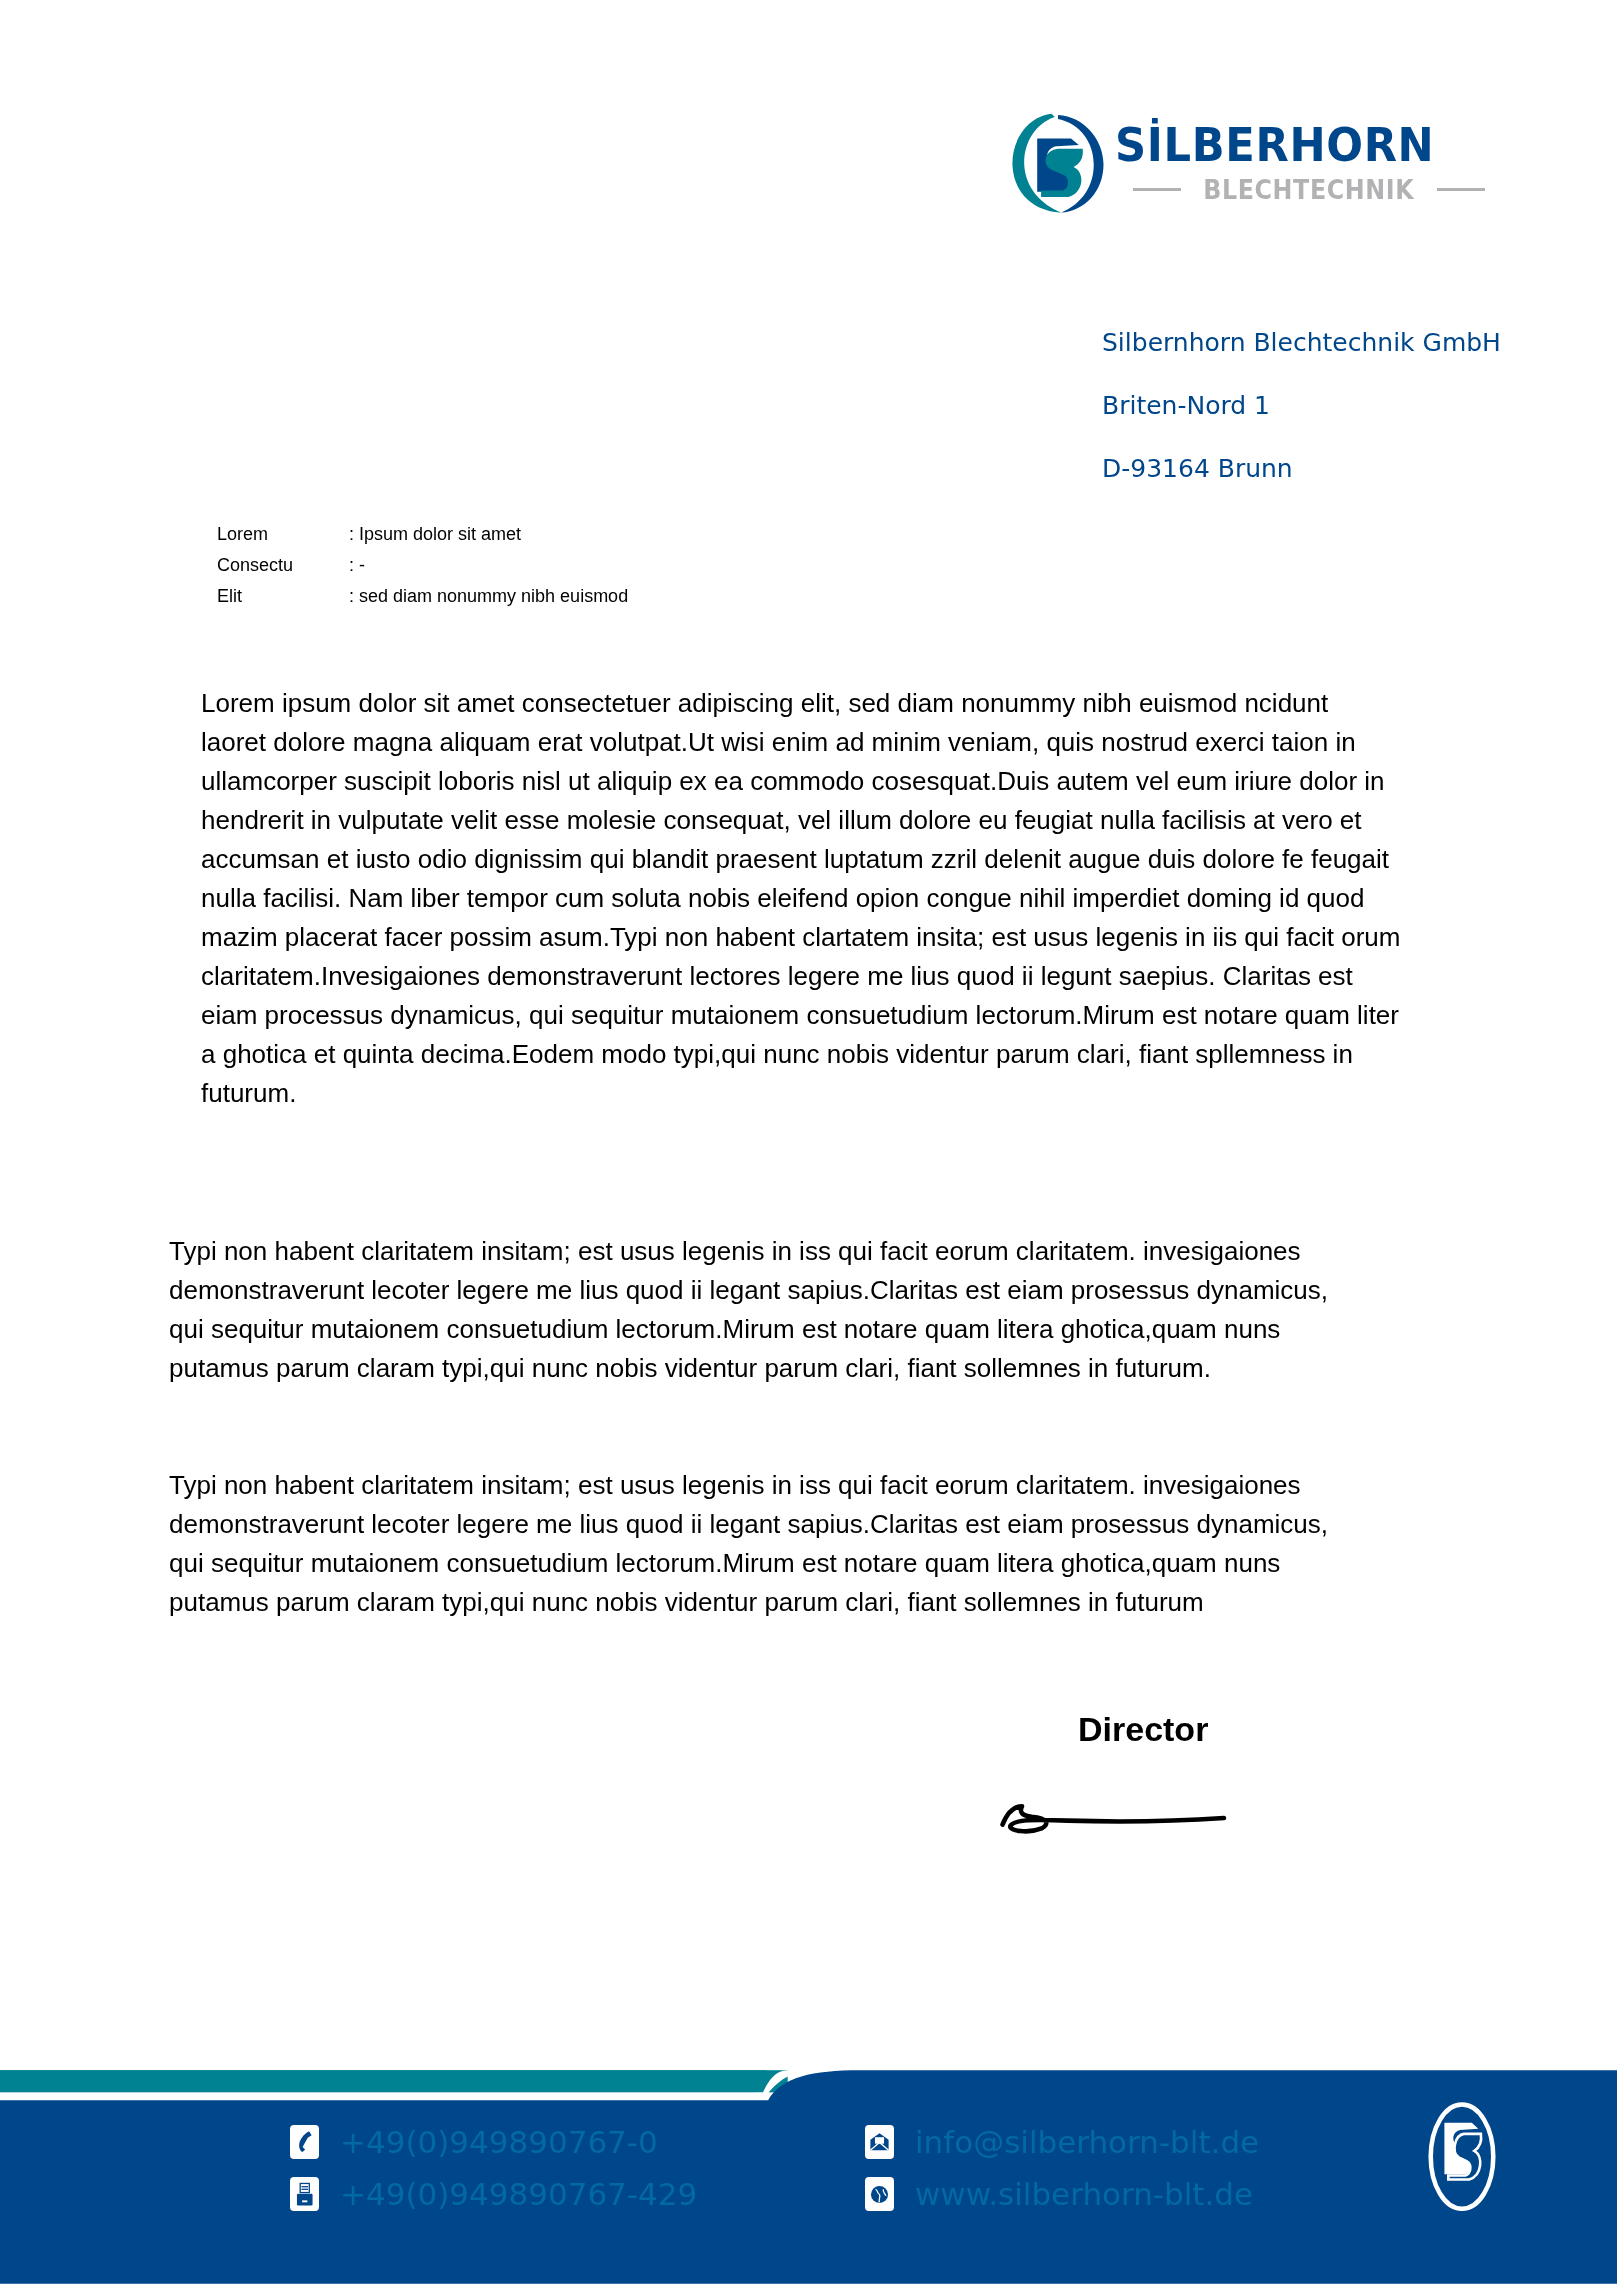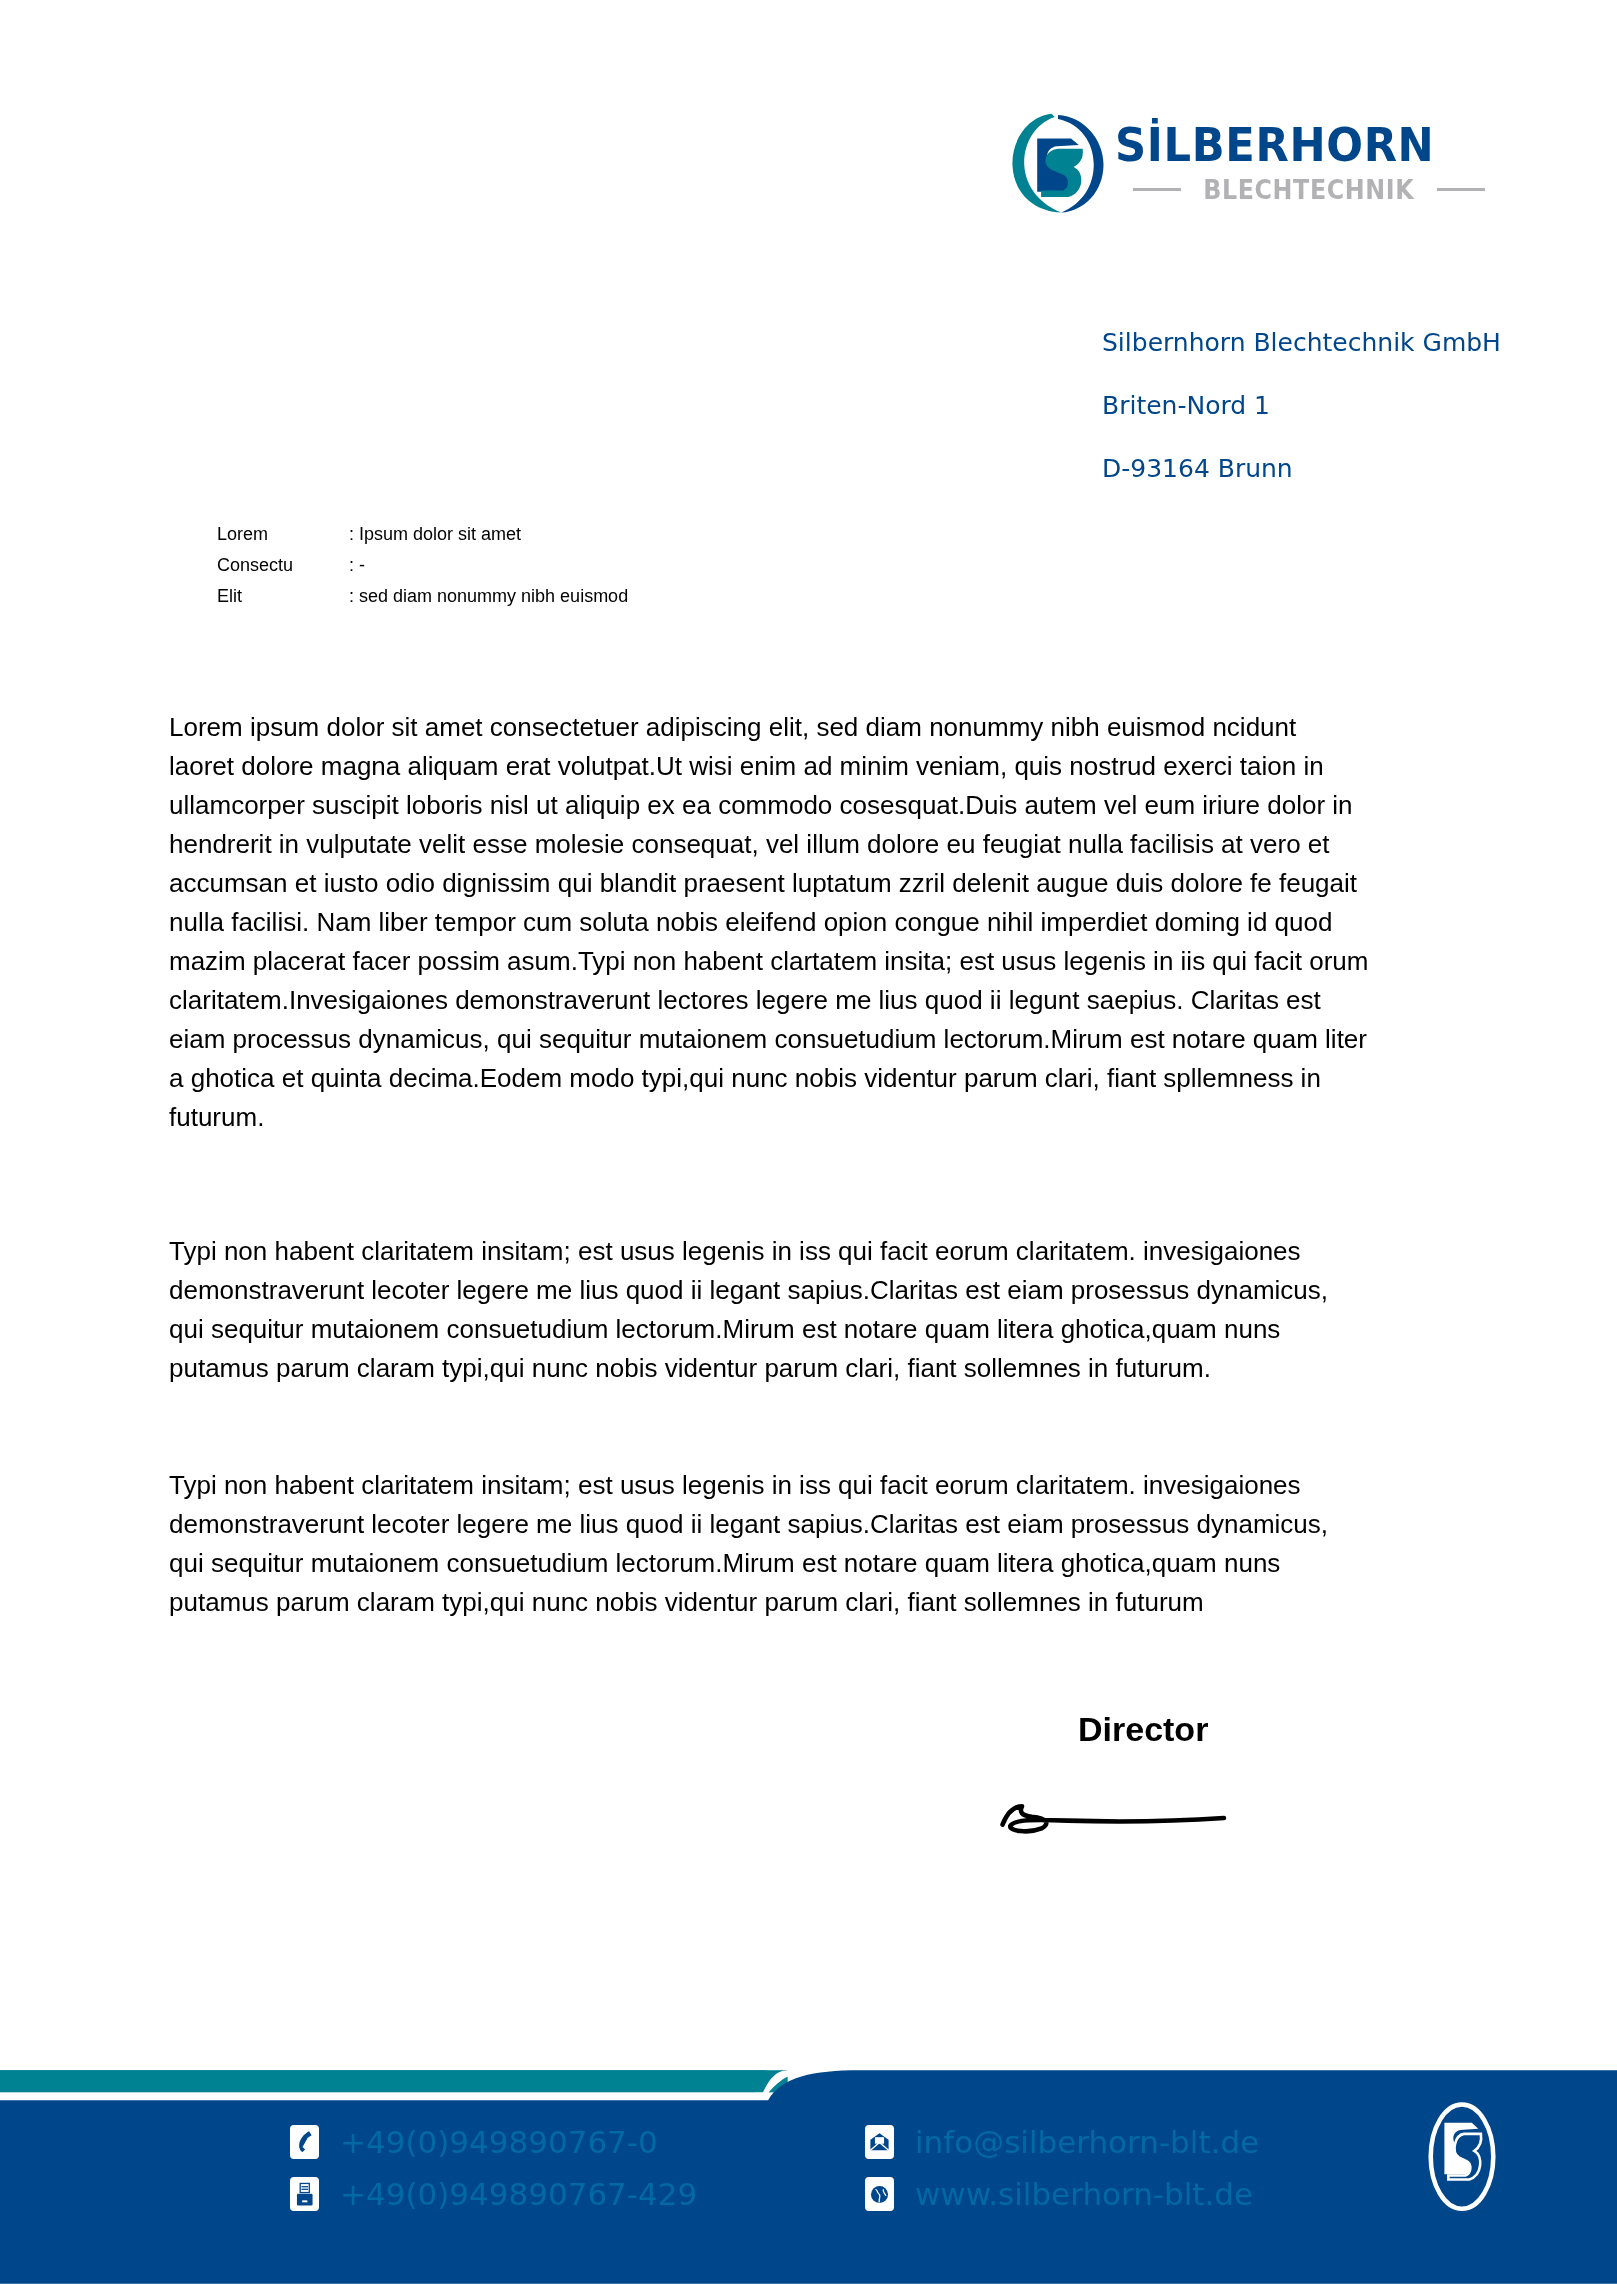--- a/index.html
+++ b/index.html
@@ -17,21 +17,21 @@
   #address { left: 1102px; top: 294px; font-family: "DejaVu Sans", sans-serif; font-size: 25px; line-height: 29px; color: #00468b; }
   #address div { white-space: nowrap; margin-top: 34px; }
 
   
   #refs { left: 171px; top: 519px; font-size: 18px; line-height: 31px; margin-left: 46px; }
   .ref-row { display: flex; white-space: nowrap; }
   .ref-key { width: 132px; }
 
   
   .para { left: 169px; width: 1309px; font-size: 26px; line-height: 39px; white-space: pre-line; }
-  #p1 { top: 708px; }
+  #p1 { top: 684px; margin-left: 32px; }
   #p2 { top: 1232px; }
   #p3 { top: 1466px; }
 
   #director { left: 1078px; top: 1710px; font-weight: bold; font-size: 34px; }
   #signature { left: 996px; top: 1797px; width: 241px; height: 46px; }
 
   
   #footer { left: 0; top: 2070px; width: 1617px; height: 214px; }
   .contact { display: flex; align-items: center; font-family: "DejaVu Sans", sans-serif; font-size: 31px; color: #0369a1; white-space: nowrap; }
   .c-icon { width: 29px; height: 34px; background: #ffffff; border-radius: 3.9px; display: flex; align-items: center; justify-content: center; margin-right: 21px; }

